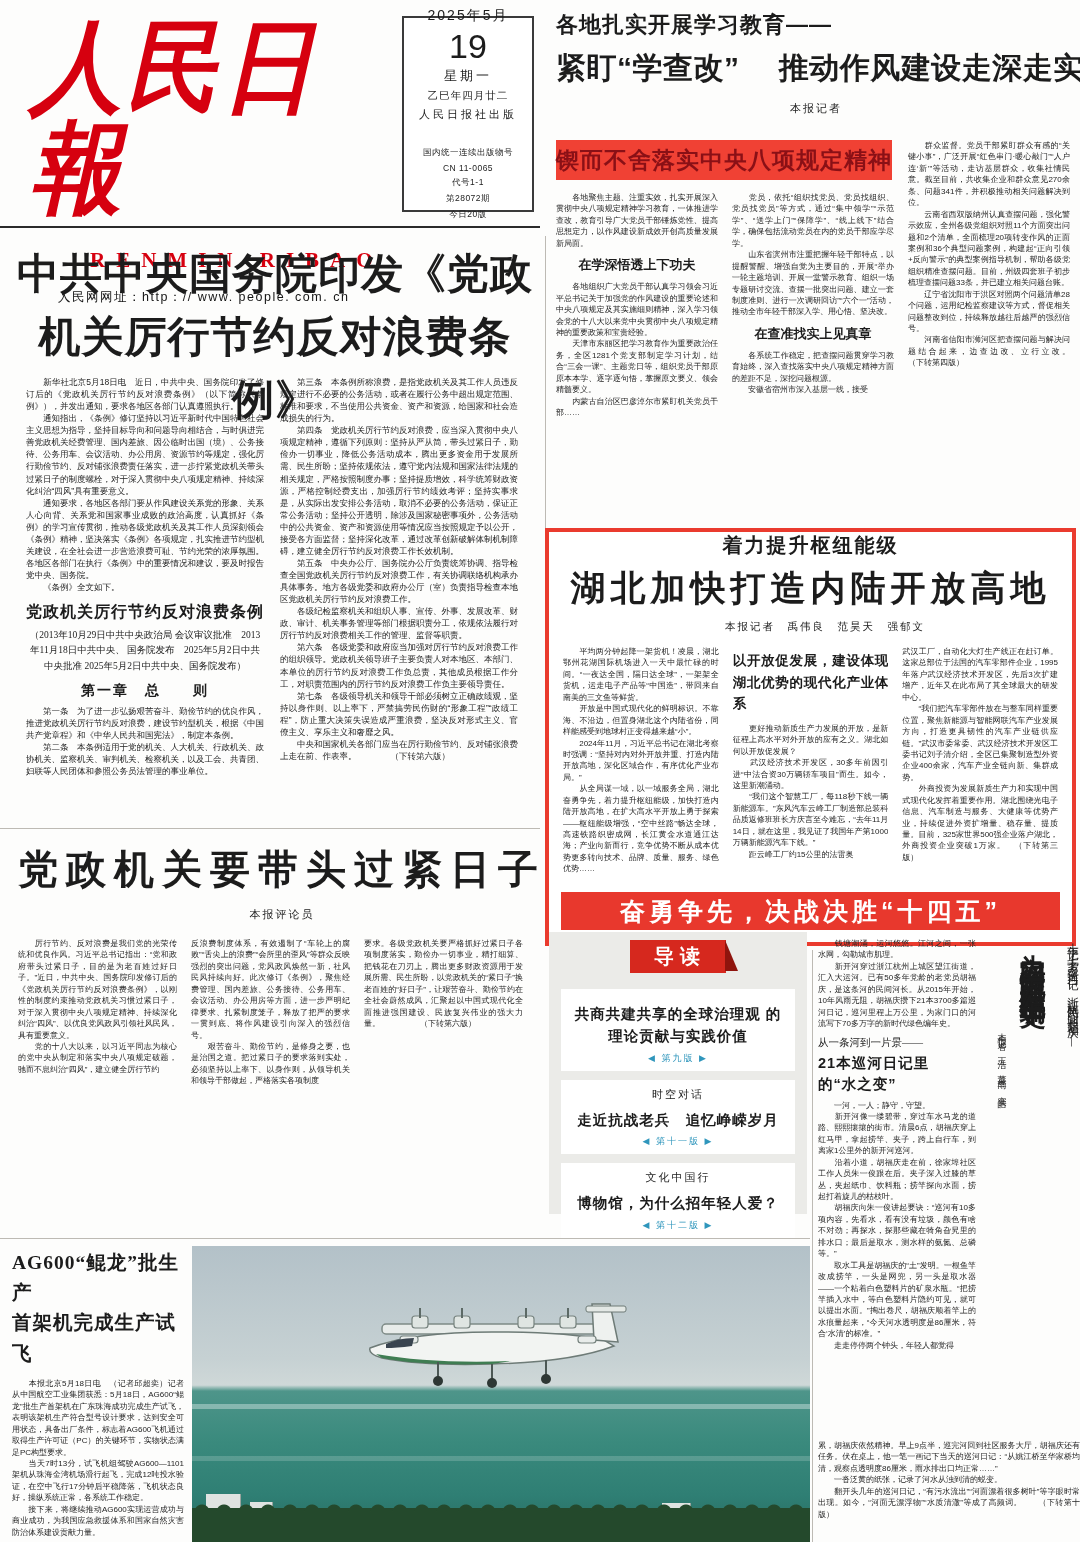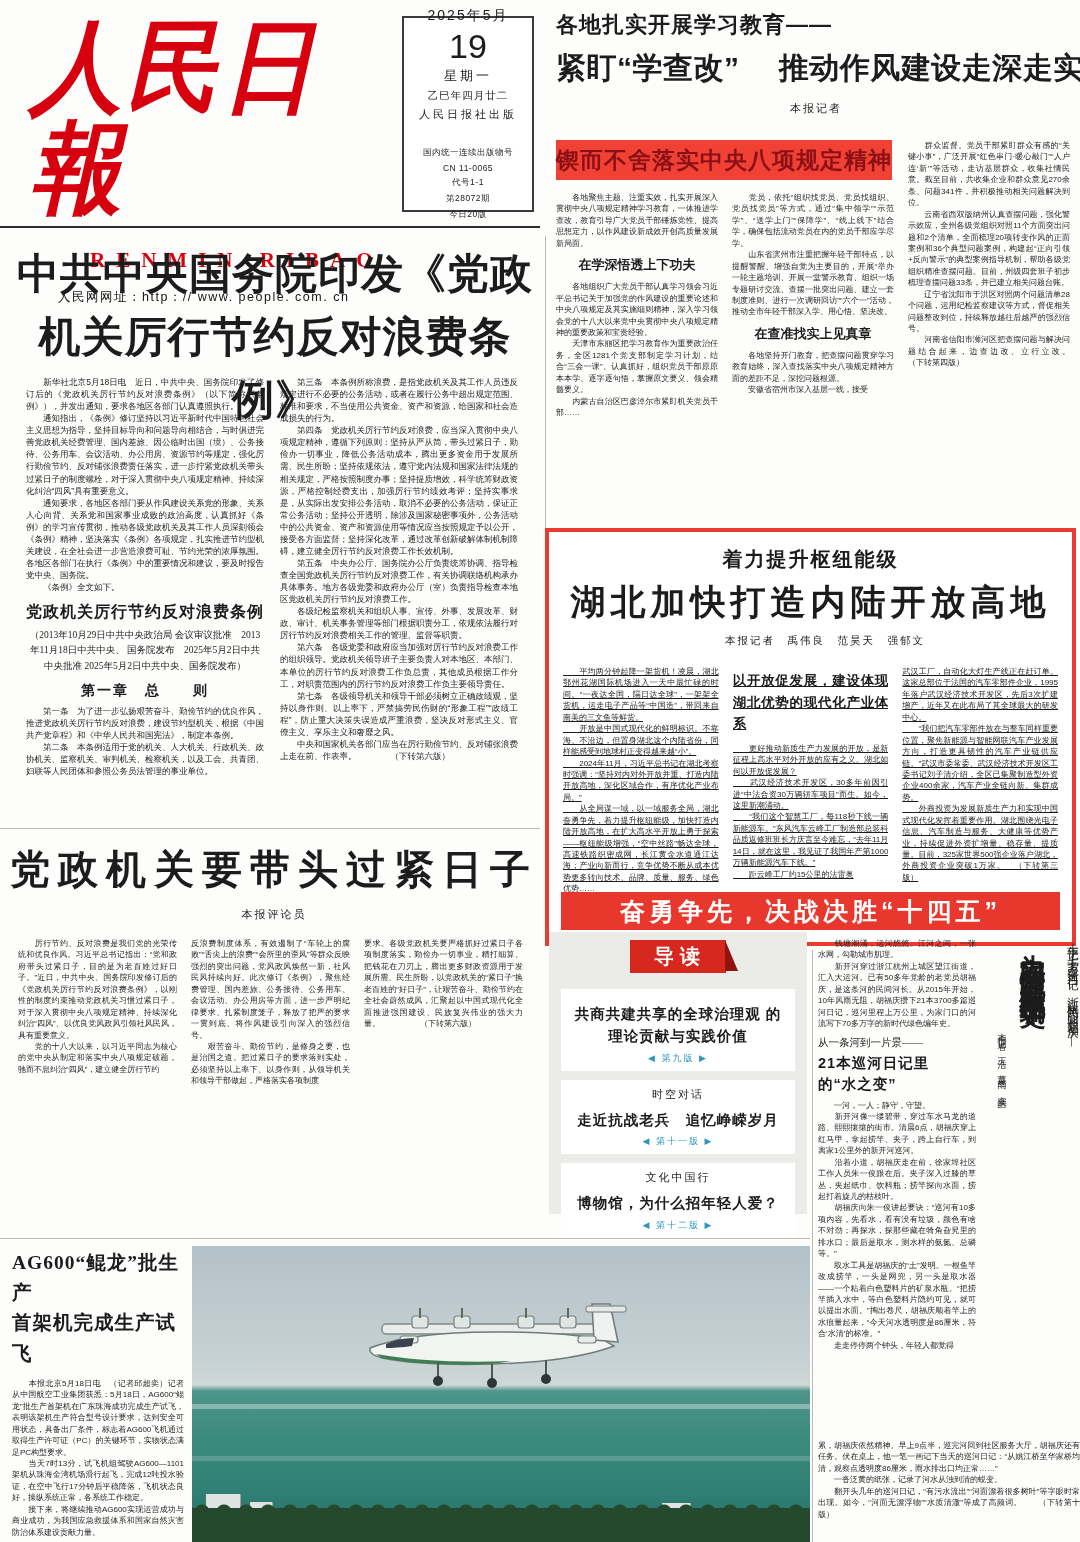--- a/index.html
+++ b/index.html
@@ -113,28 +113,28 @@
     <div class="byline-c" style="margin-top:12px;">本报记者</div>
   </div>
 
   <div class="abs redbanner" style="left:556px; top:140px; width:336px; height:40px;">锲而不舍落实中央八项规定精神</div>
 
   <div class="abs cols" style="left:556px; top:192px; width:338px; height:330px; gap:14px;">
     <div style="width:162px; overflow:hidden;">
       <div class="bt-s">　　各地聚焦主题、注重实效，扎实开展深入贯彻中央八项规定精神学习教育，一体推进学查改，教育引导广大党员干部锤炼党性、提高思想定力，以作风建设新成效开创高质量发展新局面。</div>
       <div class="colsub">在学深悟透上下功夫</div>
       <div class="bt-s">　　各地组织广大党员干部认真学习领会习近平总书记关于加强党的作风建设的重要论述和中央八项规定及其实施细则精神，深入学习领会党的十八大以来党中央贯彻中央八项规定精神的重要政策和宝贵经验。
-　　天津市东丽区把学习教育作为重要政治任务，全区1281个党支部制定学习计划，结合“三会一课”、认真抓好，组织党员干部原原本本学、逐字逐句悟，掌握原文要义、领会精髓要义。
+　　天津市东丽区把学习教育作为重要政治任务，全区1281个党支部制定学习计划，结合“三会一课”、主题党日等，组织党员干部原原本本学、逐字逐句悟，掌握原文要义、领会精髓要义。
 　　内蒙古自治区巴彦淖尔市紧盯机关党员干部……</div>
     </div>
     <div style="width:162px; overflow:hidden;">
       <div class="bt-s">　　党员，依托“组织找党员、党员找组织、党员找党员”等方式，通过“集中领学”“示范学”、“送学上门”“保障学”、“线上线下”结合学，确保包括流动党员在内的党员干部应学尽学。
 　　山东省滨州市注重把握年轻干部特点，以提醒警醒、增强自觉为主要目的，开展“举办一轮主题培训、开展一堂警示教育、组织一场专题研讨交流、查摆一批突出问题、建立一套制度准则、进行一次调研回访”“六个一”活动，推动全市年轻干部深入学、用心悟、坚决改。</div>
       <div class="colsub">在查准找实上见真章</div>
-      <div class="bt-s">　　各地坚持开门教育，把查摆问题贯穿学习教育始终，深入查找落实中央八项规定精神方面的差距不足，深挖问题根源。
+      <div class="bt-s">　　各系统工作稳定，把查摆问题贯穿学习教育始终，深入查找落实中央八项规定精神方面的差距不足，深挖问题根源。
 　　安徽省宿州市深入基层一线，接受</div>
     </div>
   </div>
   <div class="abs bt-s" style="left:908px; top:140px; width:162px; height:382px;">　　群众监督。党员干部紧盯群众有感的“关键小事”，广泛开展“红色串门·暖心敲门”“人户连‘新’”等活动，走访基层群众，收集社情民意。截至目前，共收集企业和群众意见270余条、问题341件，并积极推动相关问题解决到位。
 　　云南省西双版纳州认真查摆问题，强化警示效应，全州各级党组织对照11个方面突出问题和2个清单，全面梳理20项转变作风的正面案例和36个典型问题案例，构建起“正向引领+反向警示”的典型案例指导机制，帮助各级党组织精准查摆问题。目前，州级四套班子初步梳理查摆问题33条，并已建立相关问题台账。
 　　辽宁省沈阳市于洪区对照两个问题清单28个问题，运用纪检监察建议等方式，督促相关问题整改到位，持续释放越往后越严的强烈信号。
 　　河南省信阳市浉河区把查摆问题与解决问题结合起来，边查边改、立行立改。　　　　（下转第四版）</div>
 
   <div class="abs headline-main" style="left:14px; top:242px; width:522px;">中共中央国务院印发《党政
 机关厉行节约反对浪费条例》</div>
@@ -157,39 +157,39 @@
 　　第五条　中央办公厅、国务院办公厅负责统筹协调、指导检查全国党政机关厉行节约反对浪费工作，有关协调联络机构承办具体事务。地方各级党委和政府办公厅（室）负责指导检查本地区党政机关厉行节约反对浪费工作。
 　　各级纪检监察机关和组织人事、宣传、外事、发展改革、财政、审计、机关事务管理等部门根据职责分工，依规依法履行对厉行节约反对浪费相关工作的管理、监督等职责。
 　　第六条　各级党委和政府应当加强对厉行节约反对浪费工作的组织领导。党政机关领导班子主要负责人对本地区、本部门、本单位的厉行节约反对浪费工作负总责，其他成员根据工作分工，对职责范围内的厉行节约反对浪费工作负主要领导责任。
 　　第七条　各级领导机关和领导干部必须树立正确政绩观，坚持以身作则、以上率下，严禁搞劳民伤财的“形象工程”“政绩工程”，防止重大决策失误造成严重浪费，坚决反对形式主义、官僚主义、享乐主义和奢靡之风。
 　　中央和国家机关各部门应当在厉行勤俭节约、反对铺张浪费上走在前、作表率。　　　　（下转第六版）</div>
     </div>
   </div>
 
   <div class="abs thin" style="left:0; top:828px; width:540px; height:1px;"></div>
 
-  <div class="abs" style="left:4px; top:842px; width:540px;">
+  <div class="abs" style="left:12px; top:842px; width:540px;">
     <div class="ed-title">党政机关要带头过紧日子</div>
     <div class="byline-c" style="margin-top:10px;">本报评论员</div>
   </div>
   <div class="abs cols" style="left:18px; top:938px; width:506px; height:296px; gap:14px;">
     <div class="bt-s" style="width:159px;">　　厉行节约、反对浪费是我们党的光荣传统和优良作风。习近平总书记指出：“党和政府带头过紧日子，目的是为老百姓过好日子。”近日，中共中央、国务院印发修订后的《党政机关厉行节约反对浪费条例》，以刚性的制度约束推动党政机关习惯过紧日子，对于深入贯彻中央八项规定精神、持续深化纠治“四风”、以优良党风政风引领社风民风，具有重要意义。
 　　党的十八大以来，以习近平同志为核心的党中央从制定和落实中央八项规定破题，驰而不息纠治“四风”，建立健全厉行节约</div>
     <div class="bt-s" style="width:159px;">反浪费制度体系，有效遏制了“车轮上的腐败”“舌尖上的浪费”“会所里的歪风”等群众反映强烈的突出问题，党风政风焕然一新，社风民风持续向好。此次修订《条例》，聚焦经费管理、国内差旅、公务接待、公务用车、会议活动、办公用房等方面，进一步严明纪律要求、扎紧制度笼子，释放了把严的要求一贯到底、将作风建设引向深入的强烈信号。
 　　艰苦奋斗、勤俭节约，是修身之要，也是治国之道。把过紧日子的要求落到实处，必须坚持以上率下、以身作则，从领导机关和领导干部做起，严格落实各项制度</div>
     <div class="bt-s" style="width:159px;">要求。各级党政机关要严格抓好过紧日子各项制度落实，勤俭办一切事业，精打细算、把钱花在刀刃上，腾出更多财政资源用于发展所需、民生所盼，以党政机关的“紧日子”换老百姓的“好日子”，让艰苦奋斗、勤俭节约在全社会蔚然成风，汇聚起以中国式现代化全面推进强国建设、民族复兴伟业的强大力量。　　　　　（下转第六版）</div>
   </div>
 
   <div class="abs thin" style="left:0; top:1238px; width:810px; height:1px;"></div>
 
   <div class="abs hubei" style="left:545px; top:528px; width:531px; height:418px;">
-    <div class="hb-kicker" style="margin-top:14px;">着力提升枢纽能级</div>
+    <div class="hb-kicker" style="">着力提升枢纽能级</div>
     <div class="hb-title" style="margin-top:6px;">湖北加快打造内陆开放高地</div>
     <div class="hb-byline" style="margin-top:8px;">本报记者　禹伟良　范昊天　强郁文</div>
-    <div class="cols" style="margin:18px 14px 0; height:238px; gap:14px;text-decoration:underline;">
+    <div class="cols" style="margin:12px 14px 0; height:238px; gap:14px;">
       <div class="bt-s" style="width:158px;">　　平均两分钟起降一架货机！凌晨，湖北鄂州花湖国际机场进入一天中最忙碌的时间。“一夜达全国，隔日达全球”，一架架全货机，运走电子产品等“中国造”，带回来自南美的三文鱼等鲜货。
 　　开放是中国式现代化的鲜明标识。不靠海、不沿边，但置身湖北这个内陆省份，同样能感受到地球村正变得越来越“小”。
 　　2024年11月，习近平总书记在湖北考察时强调：“坚持对内对外开放并重、打造内陆开放高地，深化区域合作，有序优化产业布局。”
 　　从全局谋一域，以一域服务全局，湖北奋勇争先，着力提升枢纽能级，加快打造内陆开放高地，在扩大高水平开放上勇于探索——枢纽能级增强，“空中丝路”畅达全球，高速铁路织密成网，长江黄金水道通江达海；产业向新而行，竞争优势不断从成本优势更多转向技术、品牌、质量、服务、绿色优势……</div>
       <div style="width:158px; overflow:hidden;">
         <div class="hb-sub">以开放促发展，建设体现湖北优势的现代化产业体系</div>
         <div class="bt-s">　　更好推动新质生产力发展的开放，是新征程上高水平对外开放的应有之义。湖北如何以开放促发展？
 　　武汉经济技术开发区，30多年前因引进“中法合资30万辆轿车项目”而生。如今，这里新潮涌动。
 　　“我们这个智慧工厂，每118秒下线一辆新能源车。”东风汽车云峰工厂制造部总装科品质返修班班长方庆言至今难忘，“去年11月14日，就在这里，我见证了我国年产第1000万辆新能源汽车下线。”
 　　距云峰工厂约15公里的法雷奥</div>

